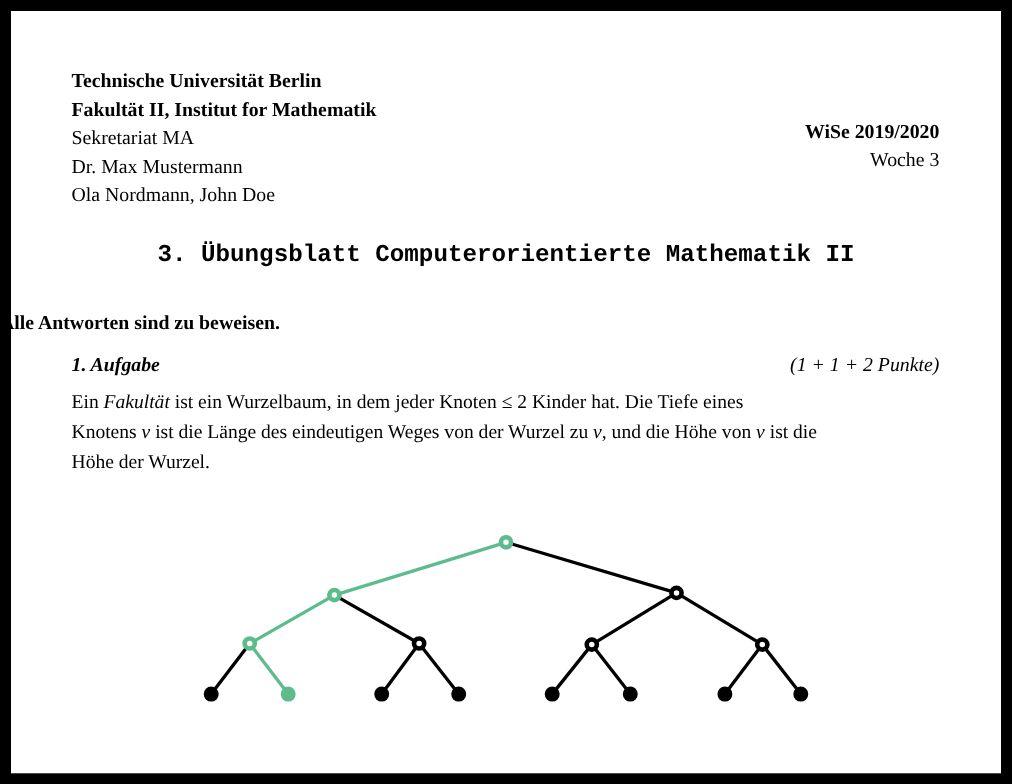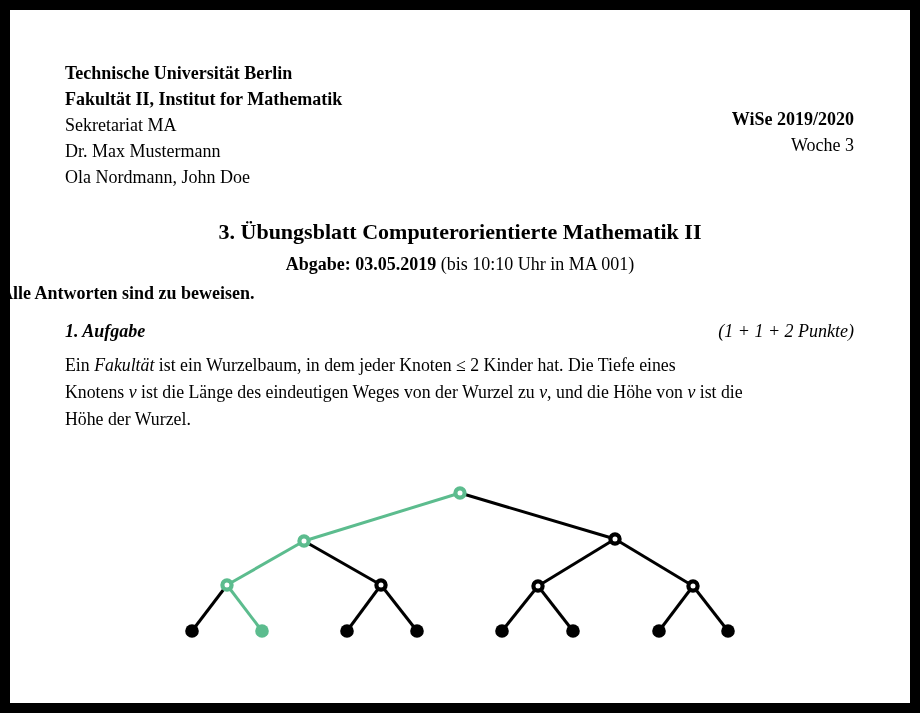--- a/index.html
+++ b/index.html
@@ -21,21 +21,21 @@
   .header-left{
     position:absolute;left:65px;top:60px;
     font-size:18px;line-height:26px;white-space:nowrap;
   }
   .header-right{
     position:absolute;right:66px;top:60px;
     font-size:18px;line-height:26px;text-align:right;white-space:nowrap;margin-top:46px;
   }
   .doc-title{
     position:absolute;left:0;right:0;top:219px;
-    text-align:center;font-size:22px;font-weight:bold;white-space:nowrap;
+    text-align:center;font-size:22px;font-weight:bold;white-space:nowrap;font-family:Liberation Mono, monospace;
   }
   .deadline{
     position:absolute;left:0;right:0;top:254px;
     text-align:center;font-size:18px;white-space:nowrap;
   }
   .motto{
     position:absolute;left:0;right:0;top:283px;
     text-align:left;font-size:18px;font-weight:bold;white-space:nowrap;
   }
   .task-row{
@@ -65,21 +65,20 @@
     <div>Ola Nordmann, John Doe</div>
   </div>
 
   <div class="header-right">
     <div class="b">WiSe 2019/2020</div>
     <div>Woche 3</div>
   </div>
 
   <div class="doc-title">3. Übungsblatt Computerorientierte Mathematik II</div>
 
-  <div class="deadline"><span class="b">Abgabe: 03.05.2019</span><span> (bis 10:10 Uhr in MA 001)</span></div>
 
   <div class="motto">Alle Antworten sind zu beweisen.</div>
 
   <div class="task-row">
     <span class="b">1. Aufgabe</span>
     <span>(1 + 1 + 2 Punkte)</span>
   </div>
 
   <div class="body-text">
     <div><span>Ein </span><span class="i">Fakultät</span><span> ist ein Wurzelbaum, in dem jeder Knoten ≤ 2 Kinder hat. Die Tiefe eines</span></div>

